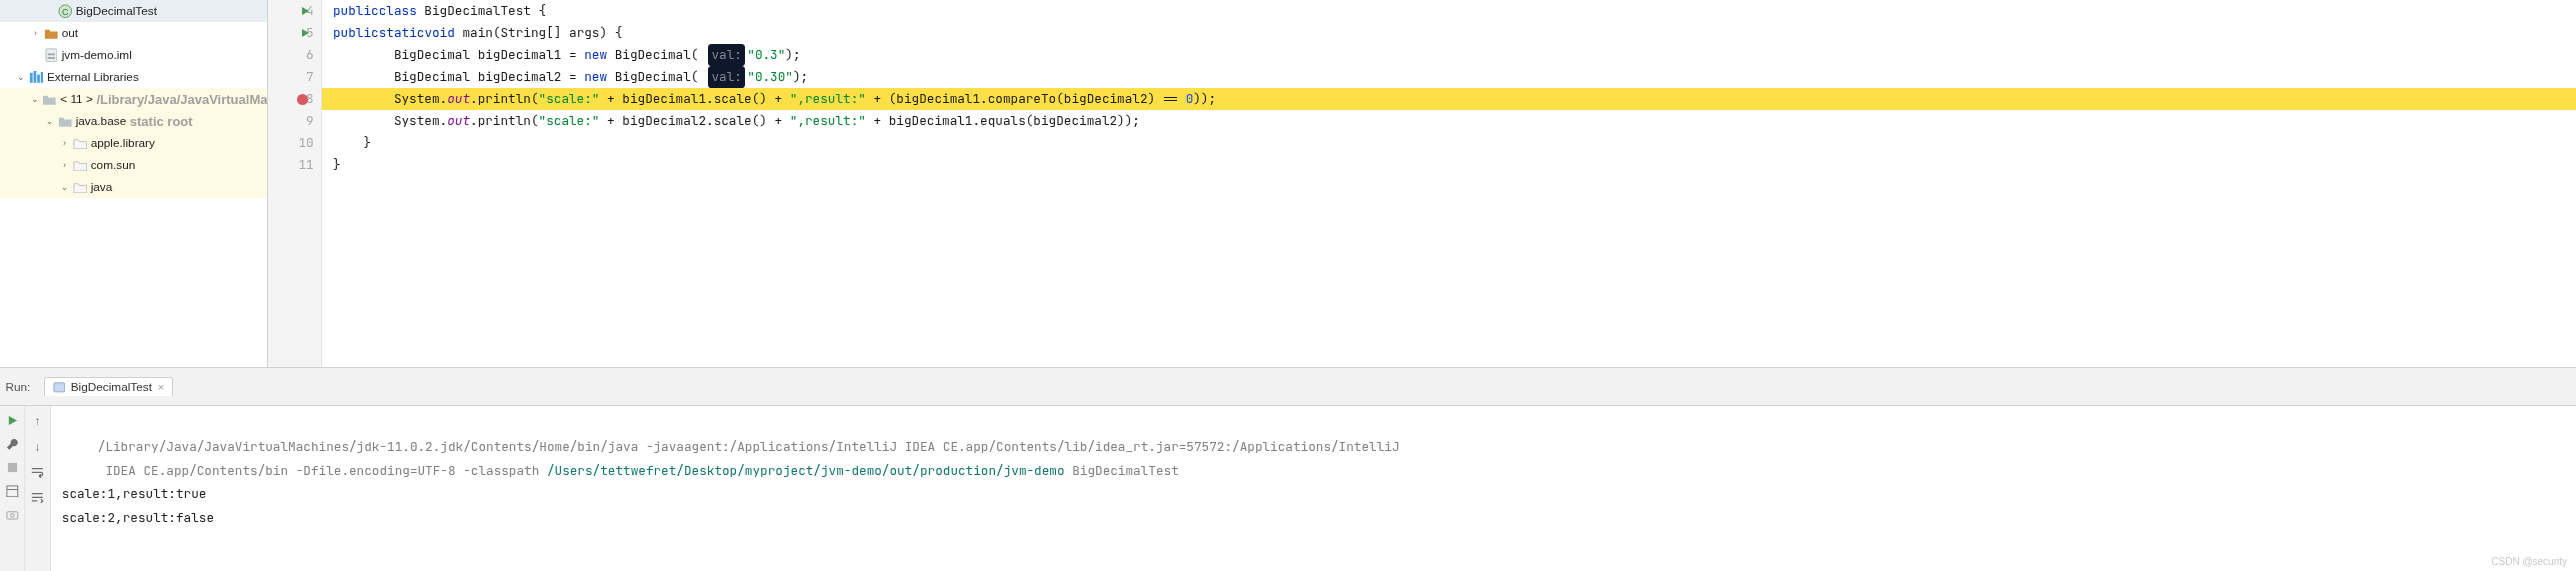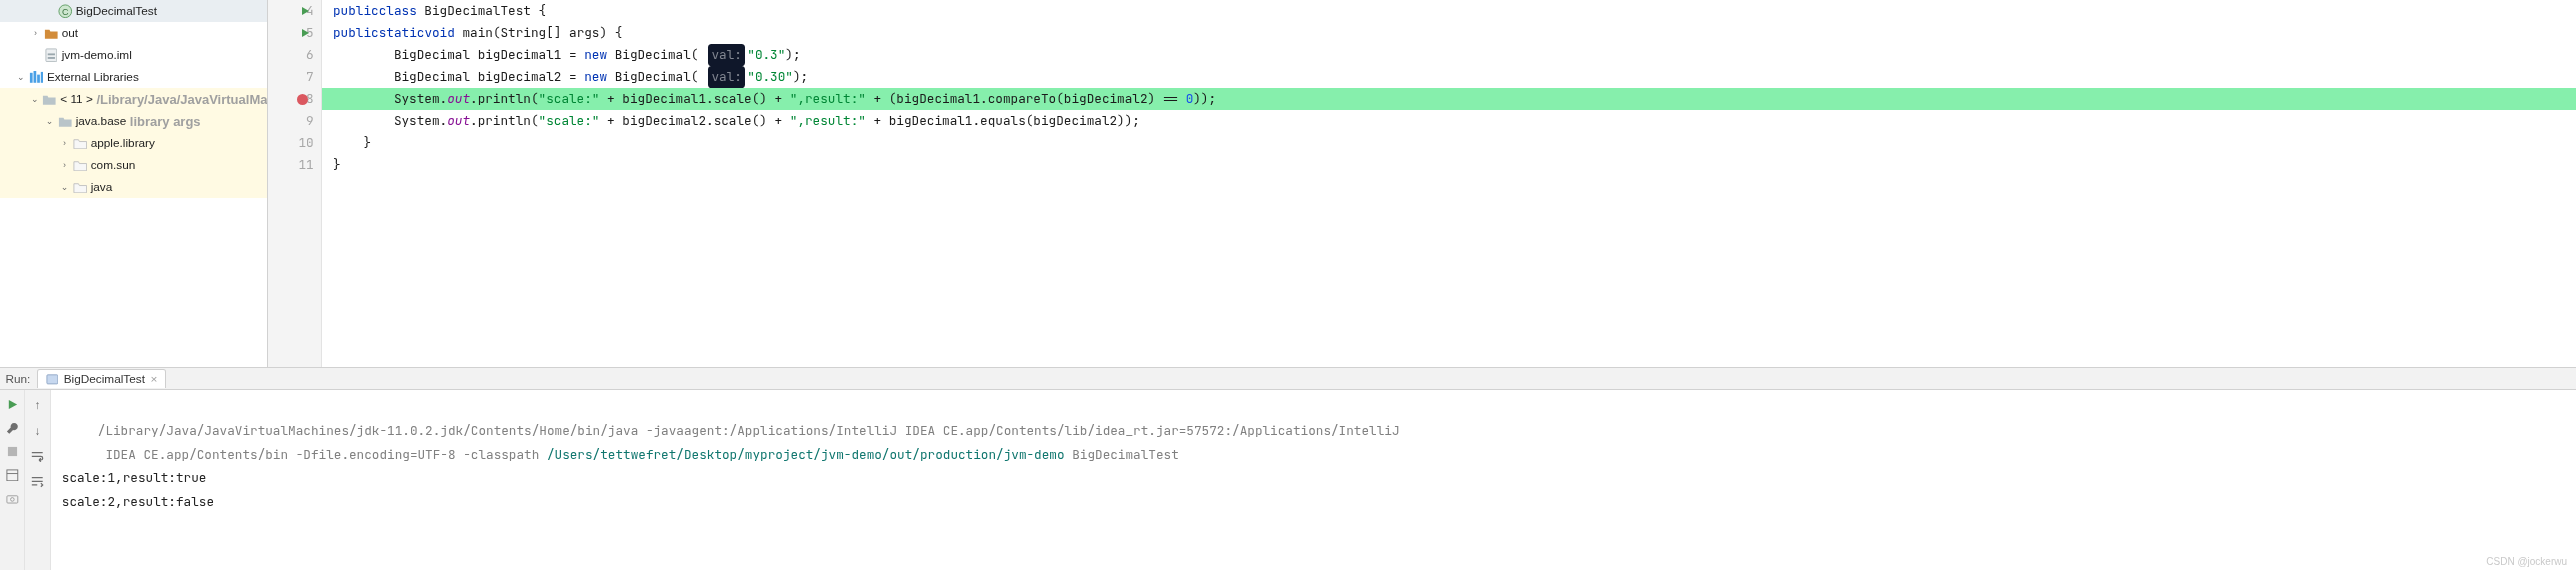--- a/index.html
+++ b/index.html
@@ -23,28 +23,28 @@
   .dir-white { fill:#f7f7f7; stroke:#bfbfbf; stroke-width:1; }
   .libs-icon rect { fill:#4aa0e6; }
   
   .editor { flex:1; display:flex; font-family: "JetBrains Mono","Menlo","Consolas",monospace; font-size:12.7px; line-height:22px; }
   .gutter { width:54px; background:#f4f4f4; border-right:0.9px solid #e3e3e3; }
   .gutter-row { height:22px; display:flex; align-items:center; justify-content:flex-end; padding-right:7.3px; color:#a8a8a8; position:relative; }
   .run-tri { position:absolute; left:34px; width:0; height:0; border-left:7.3px solid #499c54; border-top:4.5px solid transparent; border-bottom:4.5px solid transparent; }
   .brk { position:absolute; left:29px; width:11px; height:11px; background:#db5860; border-radius:50%; }
   .code { flex:1; background:#fff; overflow:hidden; }
   .code-line { height:22px; padding-left:11px; white-space:pre; display:flex; }
-  .code-line.bp { background:#86efac; }
+  .code-line.bp { background:#fde047; }
   .kw { color:#0033b3; }
   .str { color:#008635; }
   .fld { color:#871094; font-style:italic; }
   .num { color:#1750eb; }
   .hint-wrap { display:inline-flex; align-items:center; background:#0f172a; border-radius:3.6px; padding:0 3.6px; margin:0 1.8px; color:#808590;}
   
-  .run-header { height:23px; border-top:0.9px solid #d1d1d1; border-bottom:0.9px solid #d1d1d1; background:#f2f2f2; display:flex; align-items:center; padding-left:5.4px; gap:7px; }
+  .run-header { height:39px; border-top:0.9px solid #d1d1d1; border-bottom:0.9px solid #d1d1d1; background:#f2f2f2; display:flex; align-items:center; padding-left:5.4px; gap:14px; }
   .run-header .lbl { color:#555; }
   .run-tab { display:flex; align-items:center; gap:5.4px; padding:1.8px 7.3px; background:#fff; border:0.9px solid #cfcfcf; border-bottom:none; border-radius:2.7px 2.7px 0 0; color:#333; }
   .run-tab .close { color:#a0a0a0; }
   .run-body { display:flex; height:calc(571px - 367px - 23.6px); }
   .run-left { width:25.4px; background:#f2f2f2; border-right:0.9px solid #e3e3e3; display:flex; flex-direction:column; align-items:center; gap:9px; padding-top:7.3px; }
   .run-left .icn { width:14.5px; height:14.5px; color:#6f6f6f; display:flex; align-items:center; justify-content:center; }
   .run-left .icn.run { color:#499c54; }
   .run-mid { width:25.4px; background:#f2f2f2; border-right:0.9px solid #e3e3e3; display:flex; flex-direction:column; align-items:center; gap:9px; padding-top:7.3px; }
   .run-mid .icn { width:16.3px; height:16.3px; display:flex; align-items:center; justify-content:center; color:#6f6f6f; }
   .console { flex:1; font-family:"JetBrains Mono","Menlo","Consolas",monospace; font-size:12.7px; line-height:23.6px; padding:5.4px 11px; color:#222; white-space:pre; overflow:hidden; }
@@ -111,21 +111,21 @@
         <span class="suffix"> /Library/Java/JavaVirtualMac</span>
       </div>
       <div class="tree-row indent-2 row-hl">
         <span class="arrow">⌄</span>
         <span class="icon">
           <svg width="14.5" height="12.7" viewBox="0 0 16 14">
             <path class="folder-gray" d="M1 3h5l1 2h8v8H1z"></path>
           </svg>
         </span>
         <span class="label">java.base</span>
-        <span class="suffix"> library args</span>
+        <span class="suffix"> static root</span>
       </div>
       <div class="tree-row indent-3 row-hl">
         <span class="arrow">›</span>
         <span class="icon">
           <svg width="14.5" height="12.7" viewBox="0 0 16 14">
             <path class="dir-white" d="M1 3h5l1 2h8v8H1z"></path>
           </svg>
         </span>
         <span class="label">apple.library</span>
       </div>
@@ -248,14 +248,14 @@
       </div>
   </div>
   <div class="console">
 <span class="cmd">/Library/Java/JavaVirtualMachines/jdk-11.0.2.jdk/Contents/Home/bin/java -javaagent:/Applications/IntelliJ IDEA CE.app/Contents/lib/idea_rt.jar=57572:/Applications/IntelliJ</span>
 <span class="cmd"><span> IDEA CE.app/Contents/bin -Dfile.encoding=UTF-8 -classpath </span><span class="link">/Users/tettwefret/Desktop/myproject/jvm-demo/out/production/jvm-demo</span><span> BigDecimalTest</span></span>
 <span>scale:1,result:true</span>
 <span>scale:2,result:false</span>
   </div>
 </div>
 
-<div class="watermark">CSDN @jockerwu</div>
+<div class="watermark">CSDN @security</div>
 
 
 </body></html>

